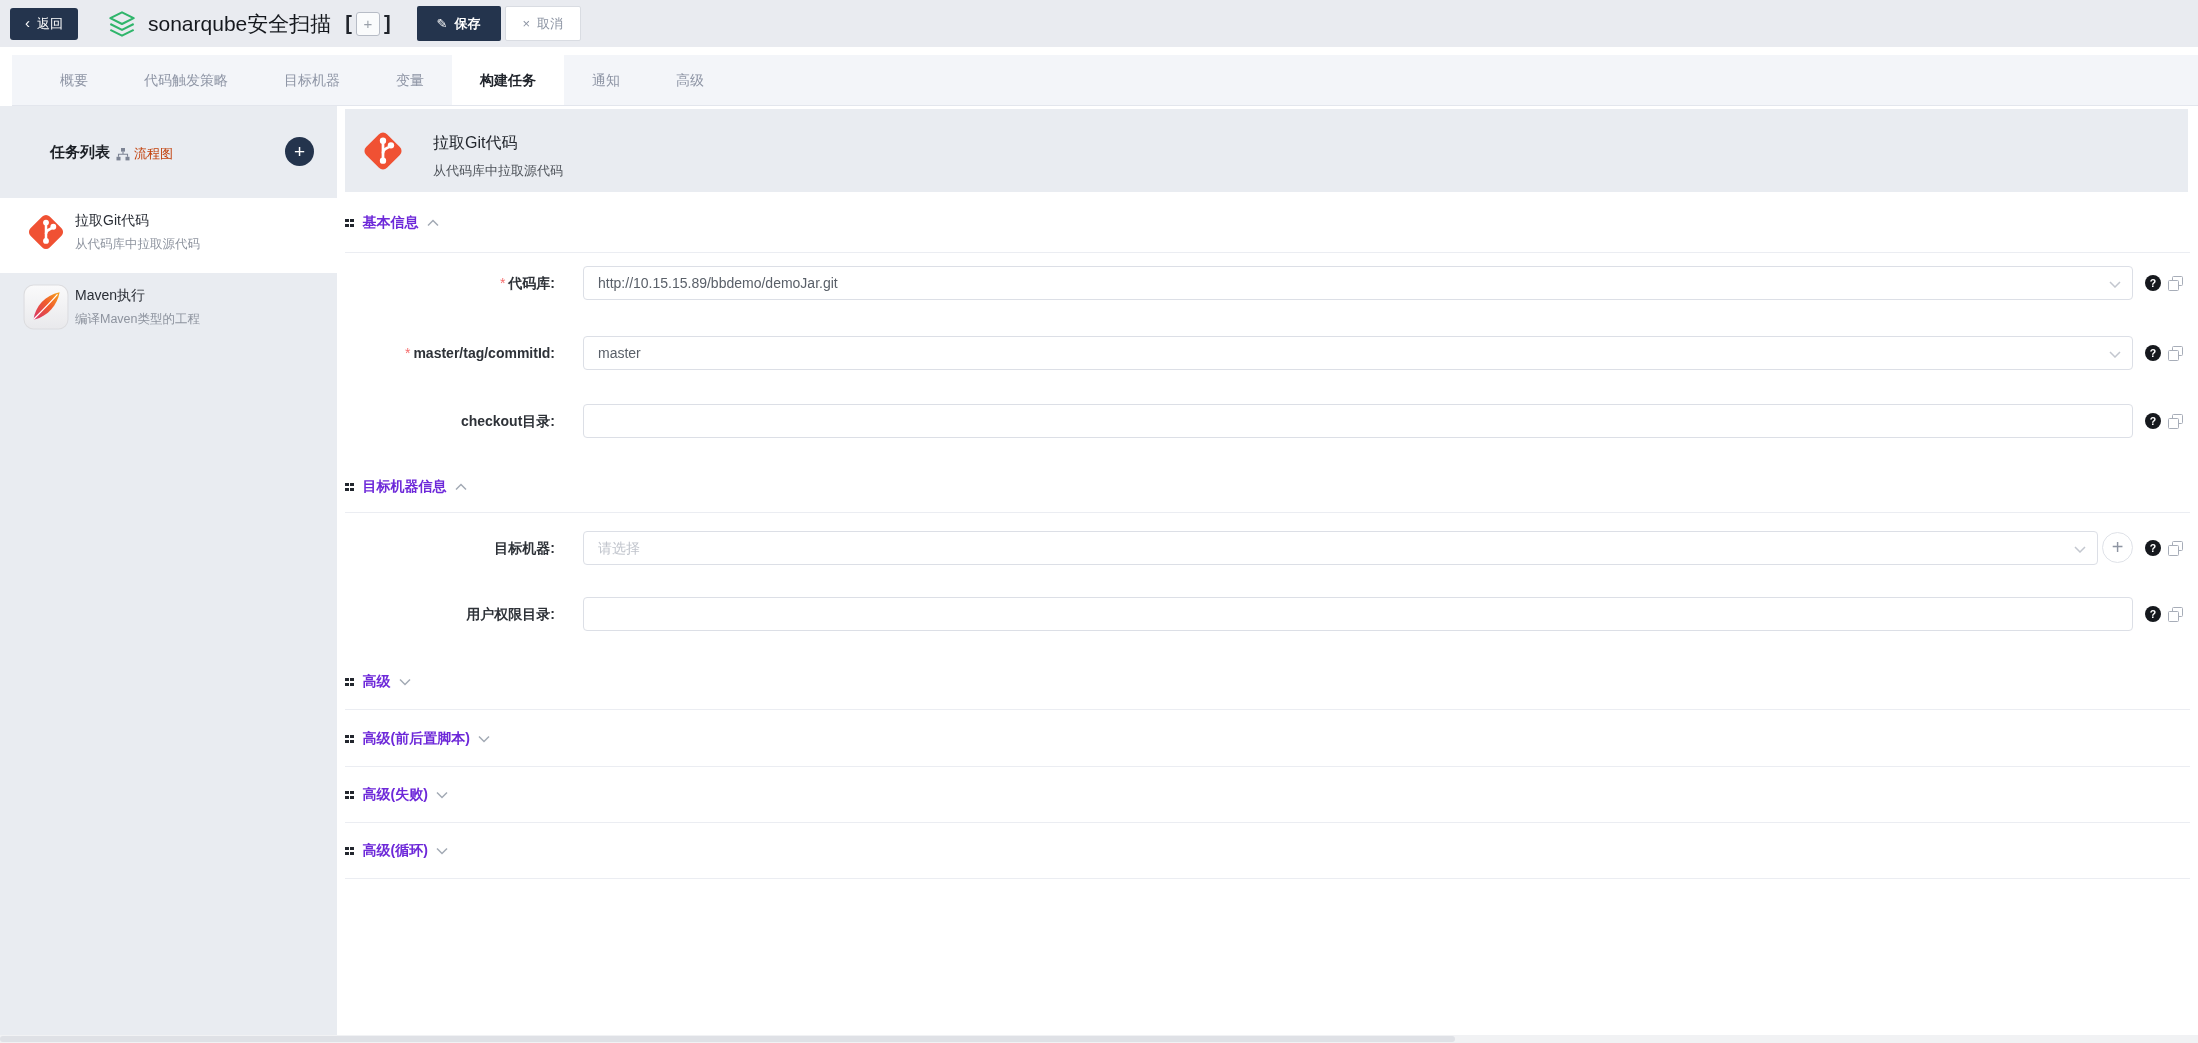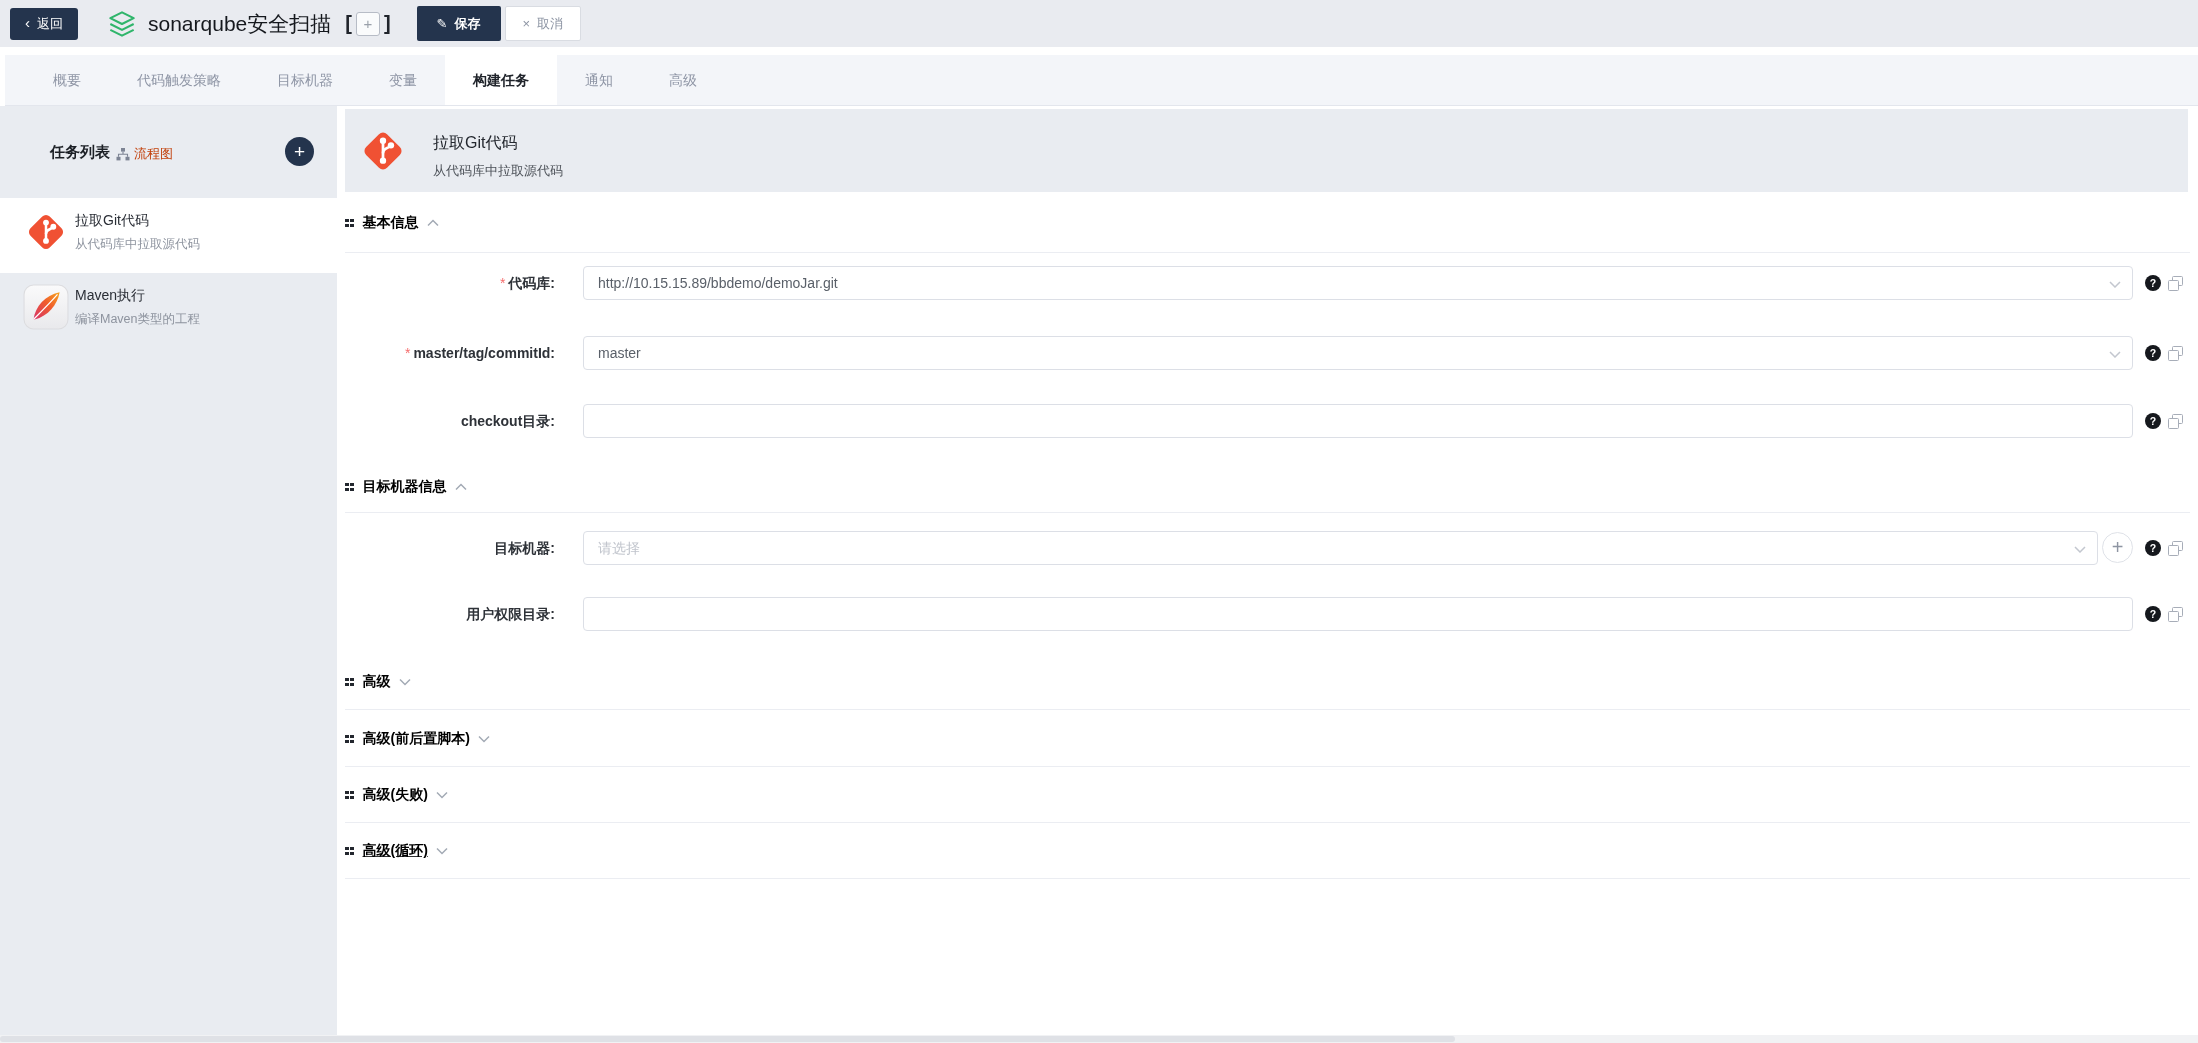--- a/index.html
+++ b/index.html
@@ -18,21 +18,21 @@
   .bracket{font-size:20px;font-weight:bold;color:#20242b;}
   .add-tag-btn{width:22px;height:22px;border:1px solid #b7bcc6;border-radius:3px;background:#fafbfc;
                color:#9aa0aa;font-size:15px;display:flex;align-items:center;justify-content:center;cursor:pointer;}
   .btn-save{margin-left:26px;height:35px;padding:0 20px;background:#24344d;color:#fff;border-radius:2px;
             display:flex;align-items:center;gap:7px;font-size:13px;font-weight:bold;cursor:pointer;}
   .btn-save .pen{font-weight:normal;font-size:13px;}
   .btn-cancel{margin-left:4px;height:35px;padding:0 17px;background:#fff;border:1px solid #d9dce2;border-radius:2px;
               box-sizing:border-box;color:#8b93a2;display:flex;align-items:center;gap:7px;font-size:13px;cursor:pointer;}
 
   
-  .tabbar{position:absolute;top:55px;left:5px;right:0;height:50px;background:#f3f5f9;
+  .tabbar{position:absolute;top:55px;left:12px;right:0;height:50px;background:#f3f5f9;
           border-bottom:1px solid #e3e6ed;display:flex;padding-left:20px;box-sizing:content-box;}
   .tab{padding:0 28px;line-height:50px;font-size:14px;color:#8e95a5;cursor:pointer;white-space:nowrap;}
   .tab.active{background:#fff;color:#20242b;font-weight:bold;}
 
   
   .sidebar{position:absolute;top:106px;left:0;width:337px;bottom:8px;background:#e9ecf1;}
   .sb-head{position:relative;height:92px;}
   .sb-title{position:absolute;left:50px;top:37px;font-size:15px;font-weight:bold;color:#1c2026;}
   .sb-flow{position:absolute;left:116px;top:39px;display:flex;align-items:center;gap:4px;
            font-size:13px;color:#c2410c;cursor:pointer;}
@@ -47,21 +47,21 @@
   
   .main{position:absolute;top:106px;left:337px;right:0;bottom:8px;background:#fff;}
   .task-band{position:absolute;left:8px;right:10px;top:3px;height:83px;background:#e9ecf1;}
   .tb-icon{position:absolute;left:13px;top:17px;}
   .tb-title{position:absolute;left:88px;top:24px;font-size:16px;color:#23272e;}
   .tb-sub{position:absolute;left:88px;top:53px;font-size:13px;color:#4c5158;}
 
   .sec{position:absolute;left:8px;height:28px;display:flex;align-items:center;gap:8px;cursor:pointer;}
   .grid-ic{width:3.5px;height:3.5px;background:#23272e;box-shadow:5px 0 0 #23272e,0 5px 0 #23272e,5px 5px 0 #23272e;
            margin-right:6px;margin-bottom:5px;}
-  .sec-title{font-size:14px;font-weight:bold;color:#000000;white-space:nowrap;}
+  .sec-title{font-size:14px;font-weight:bold;color:#6d28d9;white-space:nowrap;}
   .divider{position:absolute;left:8px;right:8px;height:1px;background:#ebedf2;}
 
   .frm-row{position:absolute;left:0;right:0;height:34px;}
   .lbl{position:absolute;left:0;width:218px;line-height:34px;text-align:right;
        font-size:14px;font-weight:bold;color:#2e3238;white-space:nowrap;}
   .req{color:#f56c6c;margin-right:3px;font-weight:normal;}
   .ctl{position:absolute;left:246px;width:1550px;height:22px;box-sizing:border-box;}
   .select{border:1px solid #dcdfe6;border-radius:4px;background:#fff;height:34px;box-sizing:border-box;
           padding:0 30px 0 14px;line-height:32px;font-size:14px;color:#5a6069;position:relative;cursor:pointer;
           white-space:nowrap;overflow:hidden;}
@@ -333,21 +333,21 @@
 
     <div class="sec" style="top:675px;">
       <span class="grid-ic"></span>
       <span class="sec-title">高级(失败)</span>
       <svg width="12" height="8" viewBox="0 0 12 8">
         <path d="M1 1.5 L6 6.5 L11 1.5" fill="none" stroke="#a3aab5" stroke-width="1.5"></path>
       </svg>
     </div>
     <div class="divider" style="top:716px;"></div>
 
-    <div class="sec" style="top:731px;text-decoration:underline;">
+    <div class="sec" style="top:731px;">
       <span class="grid-ic"></span>
       <span class="sec-title">高级(循环)</span>
       <svg width="12" height="8" viewBox="0 0 12 8">
         <path d="M1 1.5 L6 6.5 L11 1.5" fill="none" stroke="#a3aab5" stroke-width="1.5"></path>
       </svg>
     </div>
     <div class="divider" style="top:772px;"></div>
 
   </div>
 

